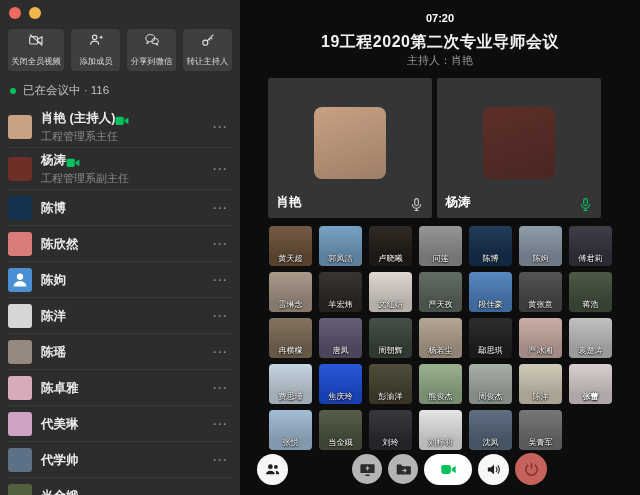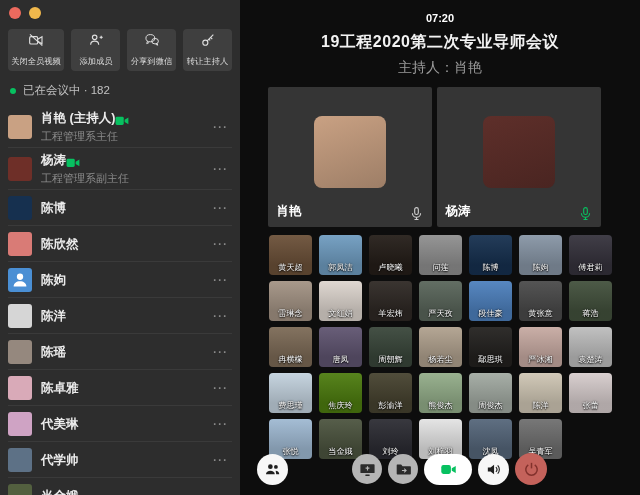--- a/index.html
+++ b/index.html
@@ -33,21 +33,21 @@
   .cam-badge { width:14px; height:11px; color:#07c160; display:none; }
   .p-row.camon .cam-badge { display:inline-block; }
   .p-sub { color:#8c8c8c; font-size:11px; margin-top:2px; display:none; white-space:nowrap; }
   .p-row.two .p-sub { display:block; }
   .more { color:#8a8a8a; font-size:15px; letter-spacing:1px; line-height:10px; cursor:pointer; }
 
   
   .main { flex:1; background:#0d0d0d; display:flex; flex-direction:column; align-items:center; position:relative; }
   .time { color:#fff; font-size:11px; font-weight:700; margin-top:12px; }
   .title { color:#f2f2f2; font-size:16px; font-weight:700; margin-top:8px; letter-spacing:.5px; }
-  .host { color:#9a9a9a; font-size:14px; margin-top:6px; }
+  .host { color:#9a9a9a; font-size:11px; }
   .featured { display:flex; gap:5px; margin-top:10px; width:345px; }
   .ftile { width:164px; height:140px; background:#353535; border-radius:2px; position:relative;
     display:flex; align-items:center; justify-content:center;text-align:center; }
   .favatar { width:72px; height:72px; border-radius:8px; margin-top:-10px; }
   .fname { position:absolute; left:9px; bottom:7px; color:#fff; font-size:12.5px; font-weight:600; }
   .fmic { position:absolute; right:8px; bottom:6px; width:15px; height:15px; color:#cfcfcf; }
   .ftile.micon .fmic { color:#07c160; }
   .grid { display:grid; grid-template-columns:repeat(7,43px); gap:6px 7px; margin-top:8px; }
   .gtile { width:43px; height:40px; border-radius:4px; position:relative; overflow:hidden; cursor:pointer; }
   .gtile:before { content:""; position:absolute; inset:0;
@@ -107,21 +107,21 @@
         <button class="action-btn">
           <span><svg viewBox="0 0 24 24" fill="none" stroke="currentColor" stroke-width="1.7">
               <circle cx="8" cy="16" r="3.8"></circle>
               <path d="M10.8 13.2L20 4M15.8 8.2l2.6 2.6M13.3 10.7l2 2"></path>
             </svg></span>
           <span class="albl">转让主持人</span>
         </button>
       </div>
     <div class="section-row">
       <span class="sec-dot" style="background: rgb(7, 193, 96);"></span>
-      <span class="sec-label">已在会议中 · 182</span>
+      <span class="sec-label">已在会议中 · 116</span>
     </div>
     <div class="plist">
         <div class="p-row two camon">
           <div class="avatar" style="background:#c9a183"></div>
           <div class="p-info">
             <div class="p-nameline">
               <span class="p-name">肖艳 (主持人)</span>
               <span class="cam-badge"><svg viewBox="0 0 24 20" fill="currentColor">
                   <rect x="1" y="3" width="14" height="14" rx="2.5"></rect>
                   <path d="M16.5 8l6.5-3.8v11.6L16.5 12z"></path>
@@ -274,26 +274,26 @@
         </div>
         <div class="gtile" style="background: rgb(135, 149, 165);">
           <span class="gname">陈姁</span>
         </div>
         <div class="gtile" style="background: rgb(53, 50, 60);">
           <span class="gname">傅君莉</span>
         </div>
         <div class="gtile" style="background: rgb(163, 147, 132);">
           <span class="gname">雷琳念</span>
         </div>
+        <div class="gtile" style="background: rgb(46, 40, 36);">
+          <span class="gname">羊宏炜</span>
+        </div>
         <div class="gtile" style="background: rgb(221, 213, 206);">
           <span class="gname">文红娟</span>
         </div>
-        <div class="gtile" style="background: rgb(46, 40, 36);">
-          <span class="gname">羊宏炜</span>
-        </div>
         <div class="gtile" style="background: rgb(89, 101, 90);">
           <span class="gname">严天孜</span>
         </div>
         <div class="gtile" style="background: rgb(77, 128, 189);">
           <span class="gname">段佳豪</span>
         </div>
         <div class="gtile" style="background: rgb(74, 74, 74);">
           <span class="gname">黄张意</span>
         </div>
         <div class="gtile" style="background: rgb(66, 80, 60);">
@@ -316,36 +316,36 @@
         </div>
         <div class="gtile" style="background: rgb(199, 170, 162);">
           <span class="gname">严冰湘</span>
         </div>
         <div class="gtile" style="background: rgb(189, 189, 189);">
           <span class="gname">袁楚涛</span>
         </div>
         <div class="gtile" style="background: rgb(195, 210, 222);">
           <span class="gname">费思瑾</span>
         </div>
-        <div class="gtile" style="background: #4d7c0f;">
+        <div class="gtile" style="background: #1d4ed8;">
           <span class="gname">焦庆玲</span>
         </div>
         <div class="gtile" style="background: rgb(70, 66, 47);">
           <span class="gname">彭渝洋</span>
         </div>
         <div class="gtile" style="background: rgb(147, 173, 137);">
           <span class="gname">熊俊杰</span>
         </div>
         <div class="gtile" style="background: rgb(162, 170, 162);">
           <span class="gname">周俊杰</span>
         </div>
         <div class="gtile" style="background: rgb(207, 198, 180);">
           <span class="gname">陈洋</span>
         </div>
-        <div class="gtile" style="background: rgb(214, 204, 204);">
+        <div class="gtile" style="background: rgb(214, 204, 204); font-weight: bold;">
           <span class="gname">张蕾</span>
         </div>
         <div class="gtile" style="background: rgb(159, 185, 210);">
           <span class="gname">张悦</span>
         </div>
         <div class="gtile" style="background: rgb(76, 84, 63);">
           <span class="gname">当金娥</span>
         </div>
         <div class="gtile" style="background: rgb(44, 44, 51);">
           <span class="gname">刘玲</span>

